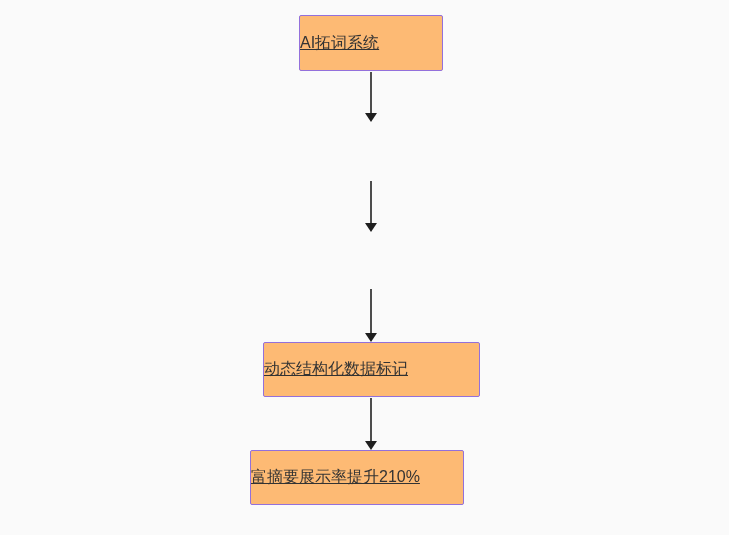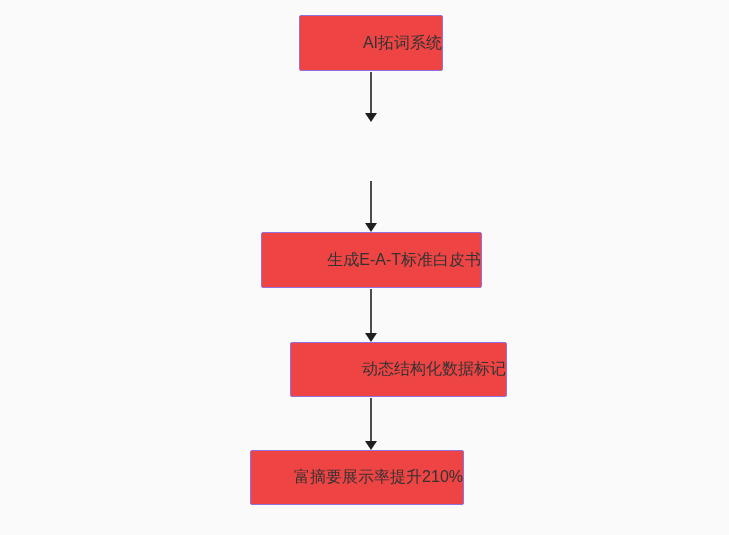--- a/index.html
+++ b/index.html
@@ -11,35 +11,36 @@
   .canvas {
     position: relative;
     width: 729px;
     height: 535px;
     background: #fafafa;
     overflow: hidden;
   }
   .flow-node {
     position: absolute;
     box-sizing: border-box;
-    background: #ef4444;
+    background: #fdba74;
     border: 1px solid #9370DB;
     border-radius: 2px;
     color: #333333;
     font-size: 16px;
     display: flex;
     align-items: center;
-    justify-content: flex-end;
+    justify-content: flex-start;
     text-align: center;
     white-space: nowrap;
+    text-decoration: underline;
   }
   .node-1 { left: 299px; top: 15px;  width: 144px; height: 56px; }
   .node-2 { left: 276px; top: 122px; width: 190px; height: 58px; }
   .node-3 { left: 261px; top: 232px; width: 221px; height: 56px; }
-  .node-4 { left: 263px; top: 342px; width: 217px; height: 55px; margin-left: 27px; }
+  .node-4 { left: 263px; top: 342px; width: 217px; height: 55px; }
   .node-5 { left: 250px; top: 450px; width: 214px; height: 55px; }
 
   .arrow {
     position: absolute;
     left: 371px;
     width: 0;
   }
   .arrow .shaft {
     position: absolute;
     left: -1px;
@@ -78,23 +79,20 @@
     <div class="shaft"></div>
     <div class="head"></div>
   </div>
 
 
   <div class="arrow arrow-2">
     <div class="shaft"></div>
     <div class="head"></div>
   </div>
 
-  <div class="flow-node node-3">
-    <span>生成E-A-T标准白皮书</span>
-  </div>
 
   <div class="arrow arrow-3">
     <div class="shaft"></div>
     <div class="head"></div>
   </div>
 
   <div class="flow-node node-4">
     <span>动态结构化数据标记</span>
   </div>
 

